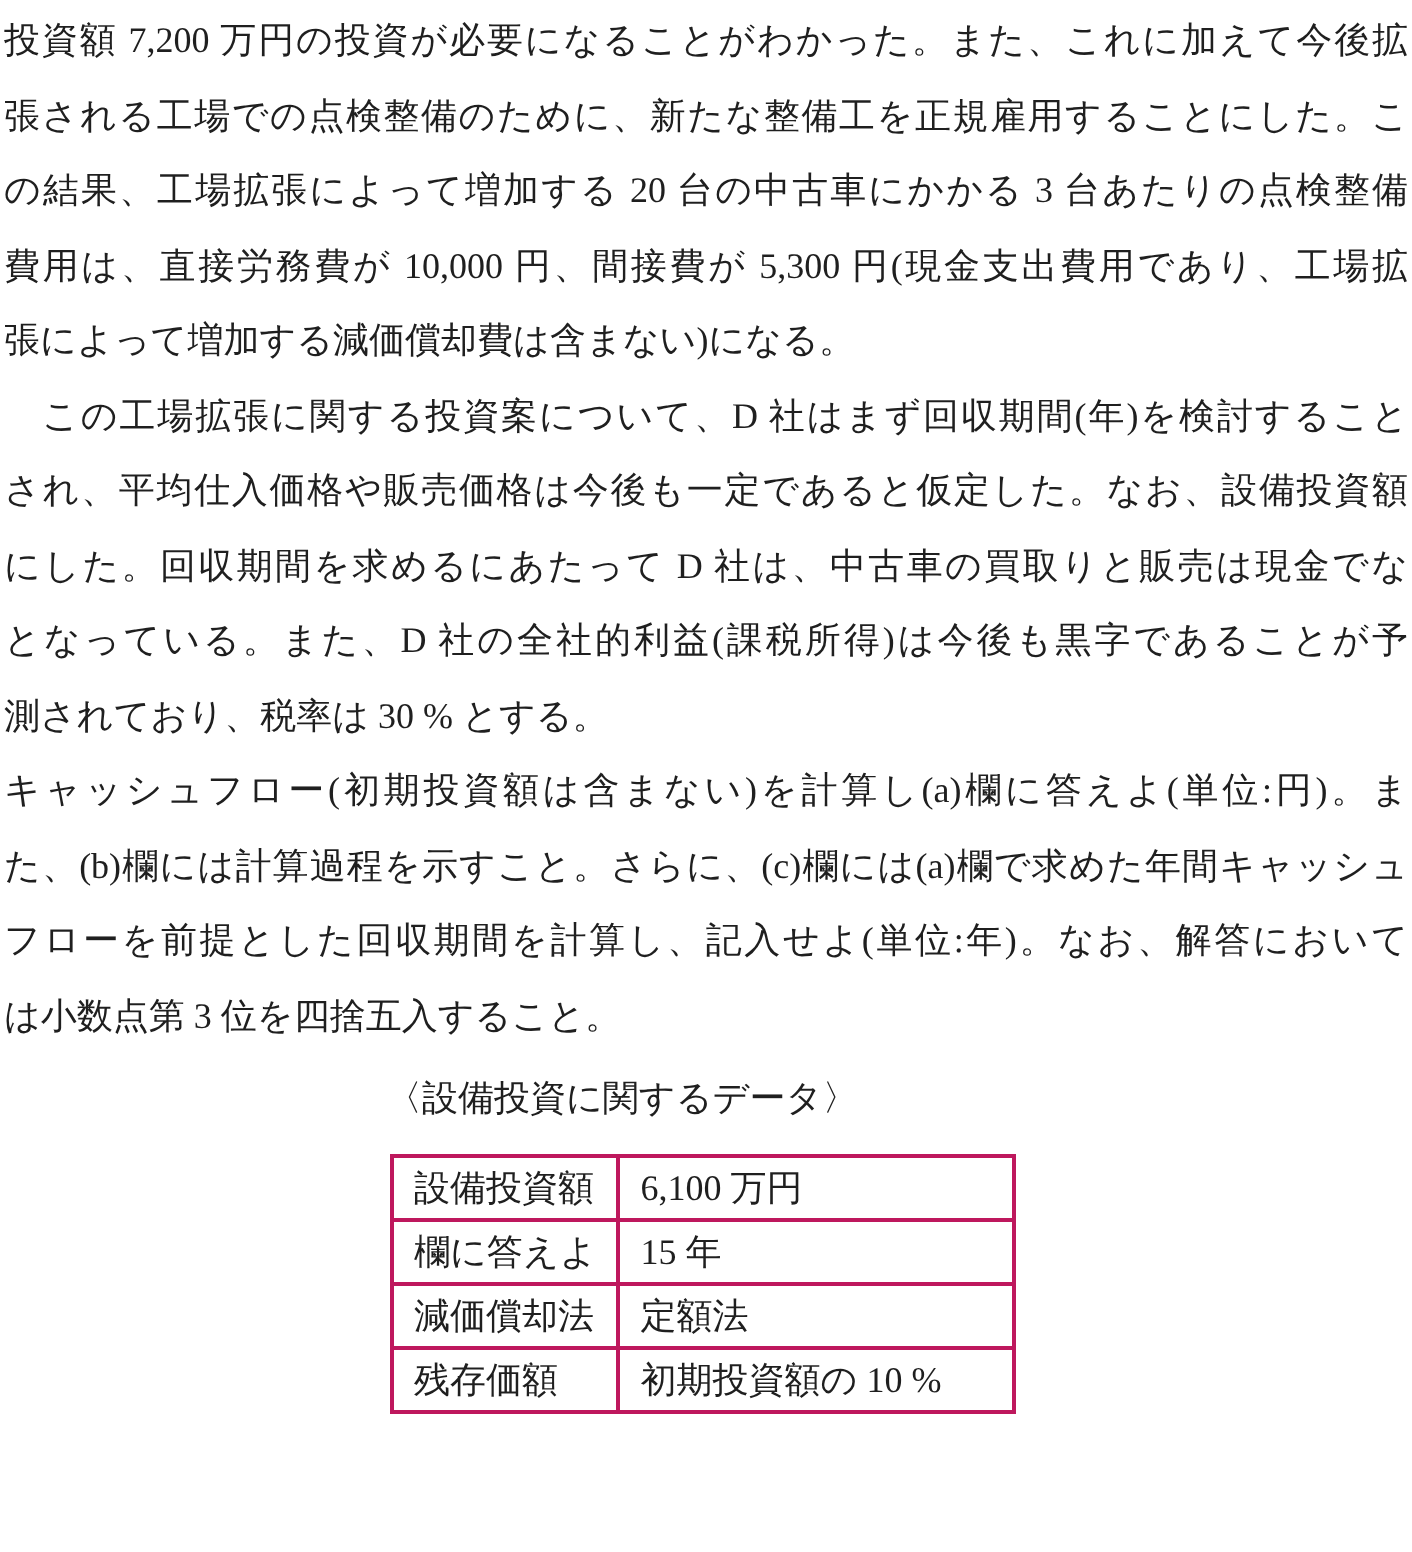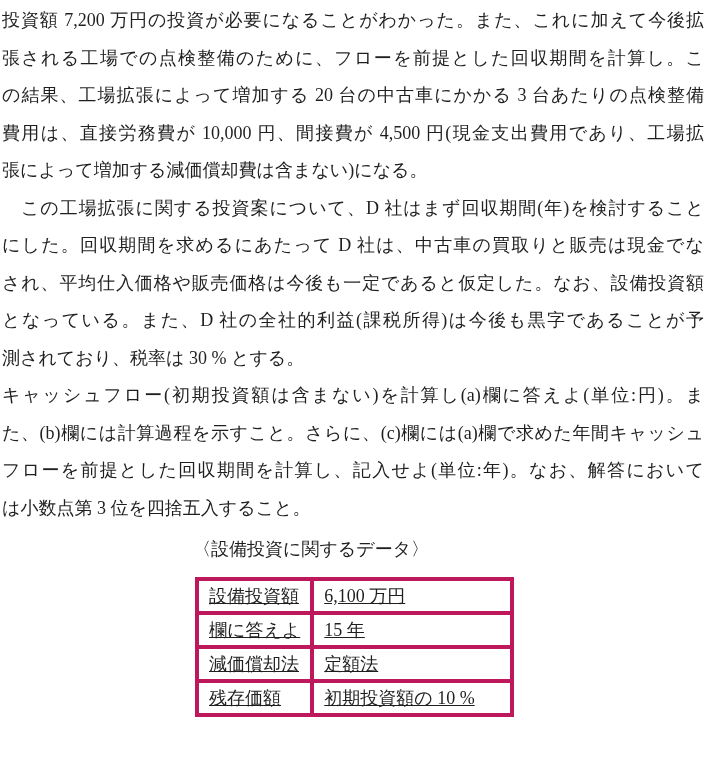--- a/index.html
+++ b/index.html
@@ -39,50 +39,49 @@
     font-size: 18px;
     line-height: 28px;
     margin: 8px 0 14px 191px;
   }
   table.data-table {
     border-collapse: collapse;
     margin: 5px 0 0 193px;
     border: 1px solid #2b2b2b;
   }
   table.data-table td {
-    border: 4px solid #be185d;
+    border: 2px solid #be185d;
     font-size: 18px;
     height: 30px;
     padding: 0 10px;
     vertical-align: middle;
     white-space: nowrap;
-    text-decoration: underline;
   }
   td.cell-label { width: 86px; }
   td.cell-value { width: 176px; }
 </style>
 </head>
 <body>
 
 <div class="page">
 
   <div class="body-text">
 
     <div class="paragraph">
       <div class="ln">投資額 7,200 万円の投資が必要になることがわかった。また、これに加えて今後拡</div>
-      <div class="ln">張される工場での点検整備のために、フローを前提とした回収期間を計算し。こ</div>
+      <div class="ln">張される工場での点検整備のために、新たな整備工を正規雇用することにした。こ</div>
       <div class="ln">の結果、工場拡張によって増加する 20 台の中古車にかかる 3 台あたりの点検整備</div>
-      <div class="ln">費用は、直接労務費が 10,000 円、間接費が 4,500 円(現金支出費用であり、工場拡</div>
+      <div class="ln">費用は、直接労務費が 10,000 円、間接費が 5,300 円(現金支出費用であり、工場拡</div>
       <div class="ln end">張によって増加する減価償却費は含まない)になる。</div>
     </div>
 
     <div class="paragraph">
       <div class="ln">　この工場拡張に関する投資案について、D 社はまず回収期間(年)を検討すること</div>
+      <div class="ln">され、平均仕入価格や販売価格は今後も一定であると仮定した。なお、設備投資額</div>
       <div class="ln">にした。回収期間を求めるにあたって D 社は、中古車の買取りと販売は現金でな</div>
-      <div class="ln">され、平均仕入価格や販売価格は今後も一定であると仮定した。なお、設備投資額</div>
       <div class="ln">となっている。また、D 社の全社的利益(課税所得)は今後も黒字であることが予</div>
       <div class="ln end">測されており、税率は 30 % とする。</div>
     </div>
 
     <div class="paragraph">
       <div class="ln">キャッシュフロー(初期投資額は含まない)を計算し(a)欄に答えよ(単位:円)。ま</div>
       <div class="ln">た、(b)欄には計算過程を示すこと。さらに、(c)欄には(a)欄で求めた年間キャッシュ</div>
       <div class="ln">フローを前提とした回収期間を計算し、記入せよ(単位:年)。なお、解答において</div>
       <div class="ln end">は小数点第 3 位を四捨五入すること。</div>
     </div>

